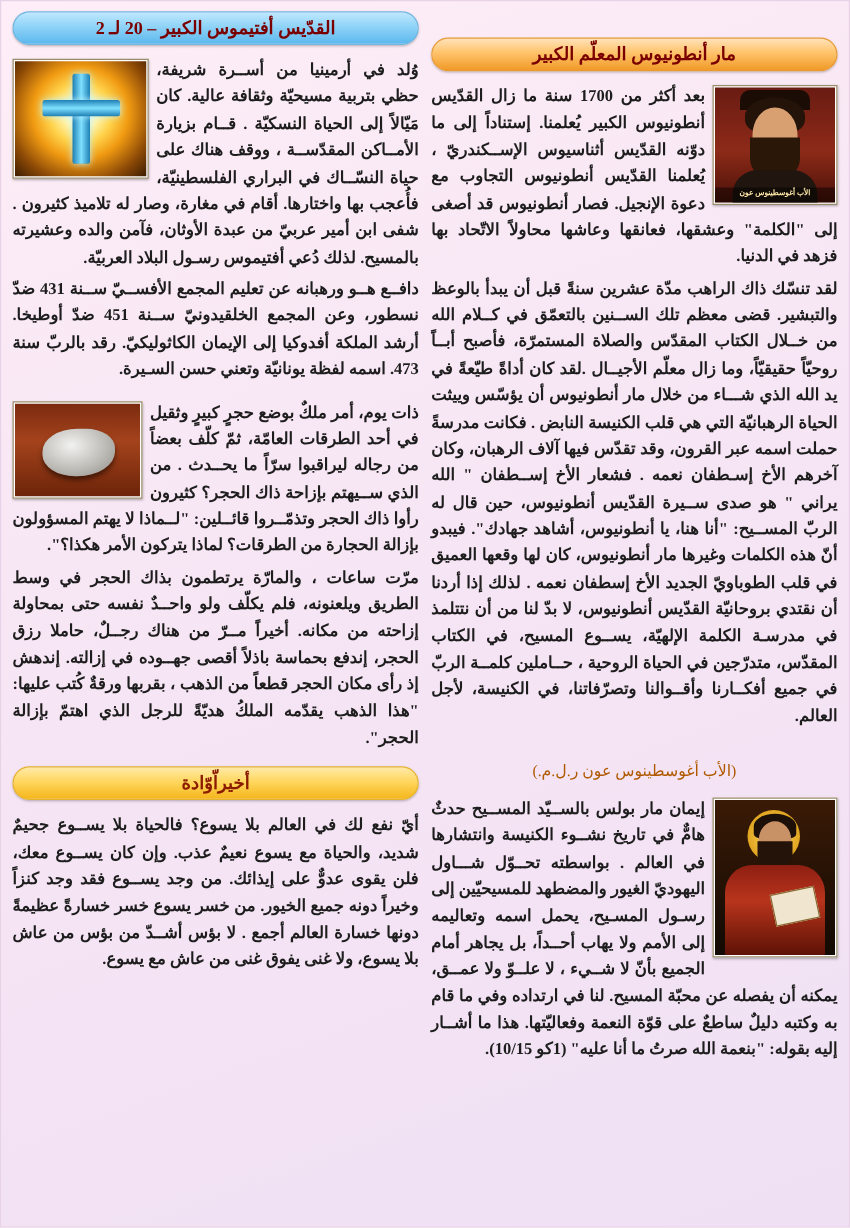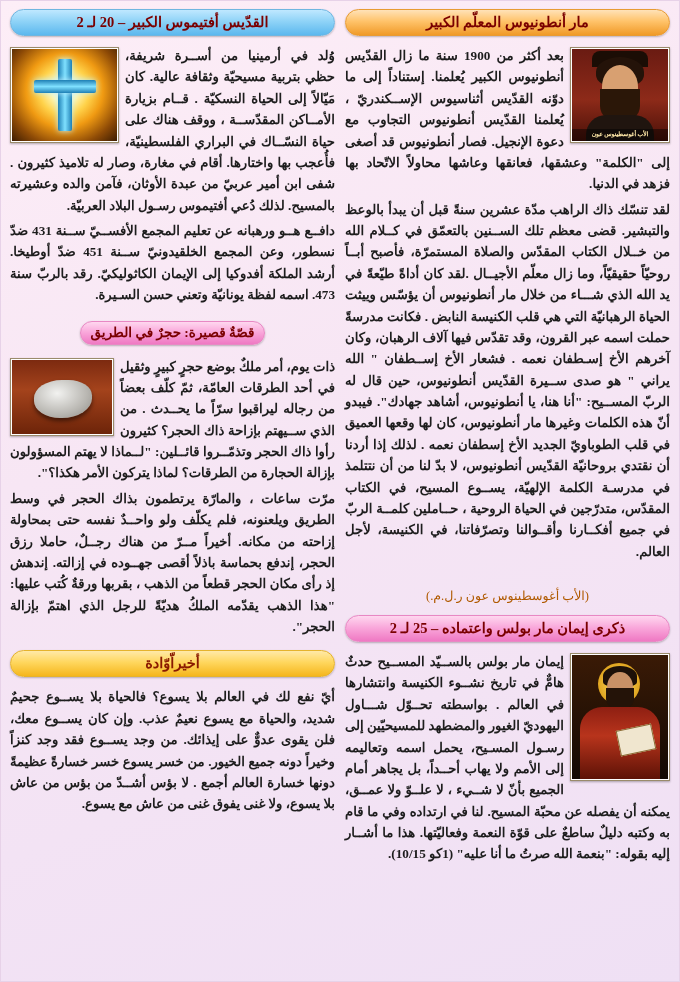--- a/index.html
+++ b/index.html
@@ -41,20 +41,21 @@
   }
   .banner-blue {
     background: linear-gradient(to bottom,#bfe8ff 0%, #8fd3f7 45%, #5cb8ee 100%);
     color: #7a0000;
     border: 1px solid #6fb6e0;
   }
   .banner-orange {
     background: linear-gradient(to bottom,#ffe2b8 0%, #ffc36a 45%, #f09a28 100%);
     color: #7a0000;
     border: 1px solid #e89b33;
+    margin-top: 21px;
   }
   .banner-pinkwide {
     background: linear-gradient(to bottom,#ffd7ef 0%, #f9a6da 48%, #ef79c3 100%);
     color: #7a0000;
     border: 1px solid #e888c4;
   }
   .banner-sm {
     height: 24px;
     font-size: 13.5px;
     width: 185px;
@@ -206,30 +207,27 @@
       <div class="imgbox">
         <div class="art-monk">
           <div class="cap"></div>
           <div class="hair"></div>
           <div class="face"></div>
           <div class="beard"></div>
           <div class="body"></div>
           <div class="label">الأب أغوسطينوس عون</div>
         </div>
       </div>
-      <p>بعد أكثر من 1900 سنة ما زال القدّيس أنطونيوس الكبير يُعلمنا. إستناداً إلى ما دوّنه القدّيس أثناسيوس الإســكندريّ ، يُعلمنا القدّيس أنطونيوس التجاوب مع دعوة الإنجيل. فصار أنطونيوس قد أصغى إلى "الكلمة" وعشقها، فعانقها وعاشها محاولاً الاتّحاد بها فزهد في الدنيا.</p>
+      <p>بعد أكثر من 1700 سنة ما زال القدّيس أنطونيوس الكبير يُعلمنا. إستناداً إلى ما دوّنه القدّيس أثناسيوس الإســكندريّ ، يُعلمنا القدّيس أنطونيوس التجاوب مع دعوة الإنجيل. فصار أنطونيوس قد أصغى إلى "الكلمة" وعشقها، فعانقها وعاشها محاولاً الاتّحاد بها فزهد في الدنيا.</p>
       <div class="clear"></div>
       <p>لقد تنسّك ذاك الراهب مدّة عشرين سنةً قبل أن يبدأ بالوعظ والتبشير. قضى معظم تلك الســنين بالتعمّق في كــلام الله من خــلال الكتاب المقدّس والصلاة المستمرّة، فأصبح أبــاً روحيّاً حقيقيّاً، وما زال معلّم الأجيــال .لقد كان أداةً طيّعةً في يد الله الذي شـــاء من خلال مار أنطونيوس أن يؤسّس وييثت الحياة الرهبانيّة التي هي قلب الكنيسة النابض . فكانت مدرسةً حملت اسمه عبر القرون، وقد تقدّس فيها آلاف الرهبان، وكان آخرهم الأخ إسـطفان نعمه . فشعار الأخ إســطفان " الله يراني " هو صدى ســيرة القدّيس أنطونيوس، حين قال له الربّ المســيح: "أنا هنا، يا أنطونيوس، أشاهد جهادك". فيبدو أنّ هذه الكلمات وغيرها مار أنطونيوس، كان لها وقعها العميق في قلب الطوباويّ الجديد الأخ إسطفان نعمه . لذلك إذا أردنا أن نقتدي بروحانيّة القدّيس أنطونيوس، لا بدّ لنا من أن نتتلمذ في مدرسـة الكلمة الإلهيّة، يســوع المسيح، في الكتاب المقدّس، متدرّجين في الحياة الروحية ، حــاملين كلمــة الربّ في جميع أفكــارنا وأقــوالنا وتصرّفاتنا، في الكنيسة، لأجل العالم.</p>
     </div>
 
     <div class="sig">(الأب أغوسطينوس عون  ر.ل.م.)</div>
 
-    <div class="banner banner-pinkwide">
-      <span>ذكرى إيمان مار بولس واعتماده – 25 لـ 2</span>
-    </div>
 
     <div class="txt">
       <div class="imgbox">
         <div class="art-paul">
           <div class="sword"></div>
           <div class="halo"></div>
           <div class="hair2"></div>
           <div class="face2"></div>
           <div class="beard2"></div>
           <div class="robe"></div>
@@ -250,23 +248,20 @@
 
     <div class="txt">
       <div class="imgbox left">
         <div class="art-cross"></div>
       </div>
       <p>وُلد في أرمينيا من أســرة شريفة، حظي بتربية مسيحيّة وثقافة عالية. كان مَيّالاً إلى الحياة النسكيّة . قــام بزيارة الأمــاكن المقدّســة ، ووقف هناك على حياة النسّــاك في البراري الفلسطينيّة، فأُعجب بها واختارها. أقام في مغارة، وصار له تلاميذ كثيرون . شفى ابن أمير عربيّ من عبدة الأوثان، فآمن والده وعشيرته بالمسيح. لذلك دُعي أفتيموس رسـول البلاد العربيّة.</p>
       <div class="clear"></div>
       <p>دافــع هــو ورهبانه عن تعليم المجمع الأفســيّ ســنة 431 ضدّ نسطور، وعن المجمع الخلقيدونيّ ســنة 451 ضدّ أوطيخا. أرشد الملكة أفدوكيا إلى الإيمان الكاثوليكيّ. رقد بالربّ سنة 473. اسمه لفظة يونانيّة وتعني حسن السـيرة.</p>
     </div>
 
-    <div class="banner banner-pinkwide banner-sm center">
-      <span>قصّةٌ قصيرة: حجرٌ في الطريق</span>
-    </div>
 
     <div class="txt">
       <div class="imgbox left">
         <div class="art-stone">
           <div class="rock"></div>
         </div>
       </div>
       <p>ذات يوم، أمر ملكٌ بوضع حجرٍ كبيرٍ وثقيل في أحد الطرقات العامّة، ثمّ كلّف بعضاً من رجاله ليراقبوا سرّاً ما يحــدث . من الذي ســيهتم بإزاحة ذاك الحجر؟ كثيرون رأوا ذاك الحجر وتذمّــروا قائــلين: "لــماذا لا يهتم المسؤولون بإزالة الحجارة من الطرقات؟ لماذا يتركون الأمر هكذا؟".</p>
       <div class="clear"></div>
       <p>مرّت ساعات ، والمارّة يرتطمون بذاك الحجر في وسط الطريق ويلعنونه، فلم يكلّف ولو واحــدٌ نفسه حتى بمحاولة إزاحته من مكانه. أخيراً مــرّ من هناك رجــلٌ، حاملا رزق الحجر، إندفع بحماسة باذلاً أقصى جهــوده في إزالته. إندهش إذ رأى مكان الحجر قطعاً من الذهب ، بقربها ورقةٌ كُتب عليها: "هذا الذهب يقدّمه الملكُ هديّةً للرجل الذي اهتمّ بإزالة الحجر".</p>

